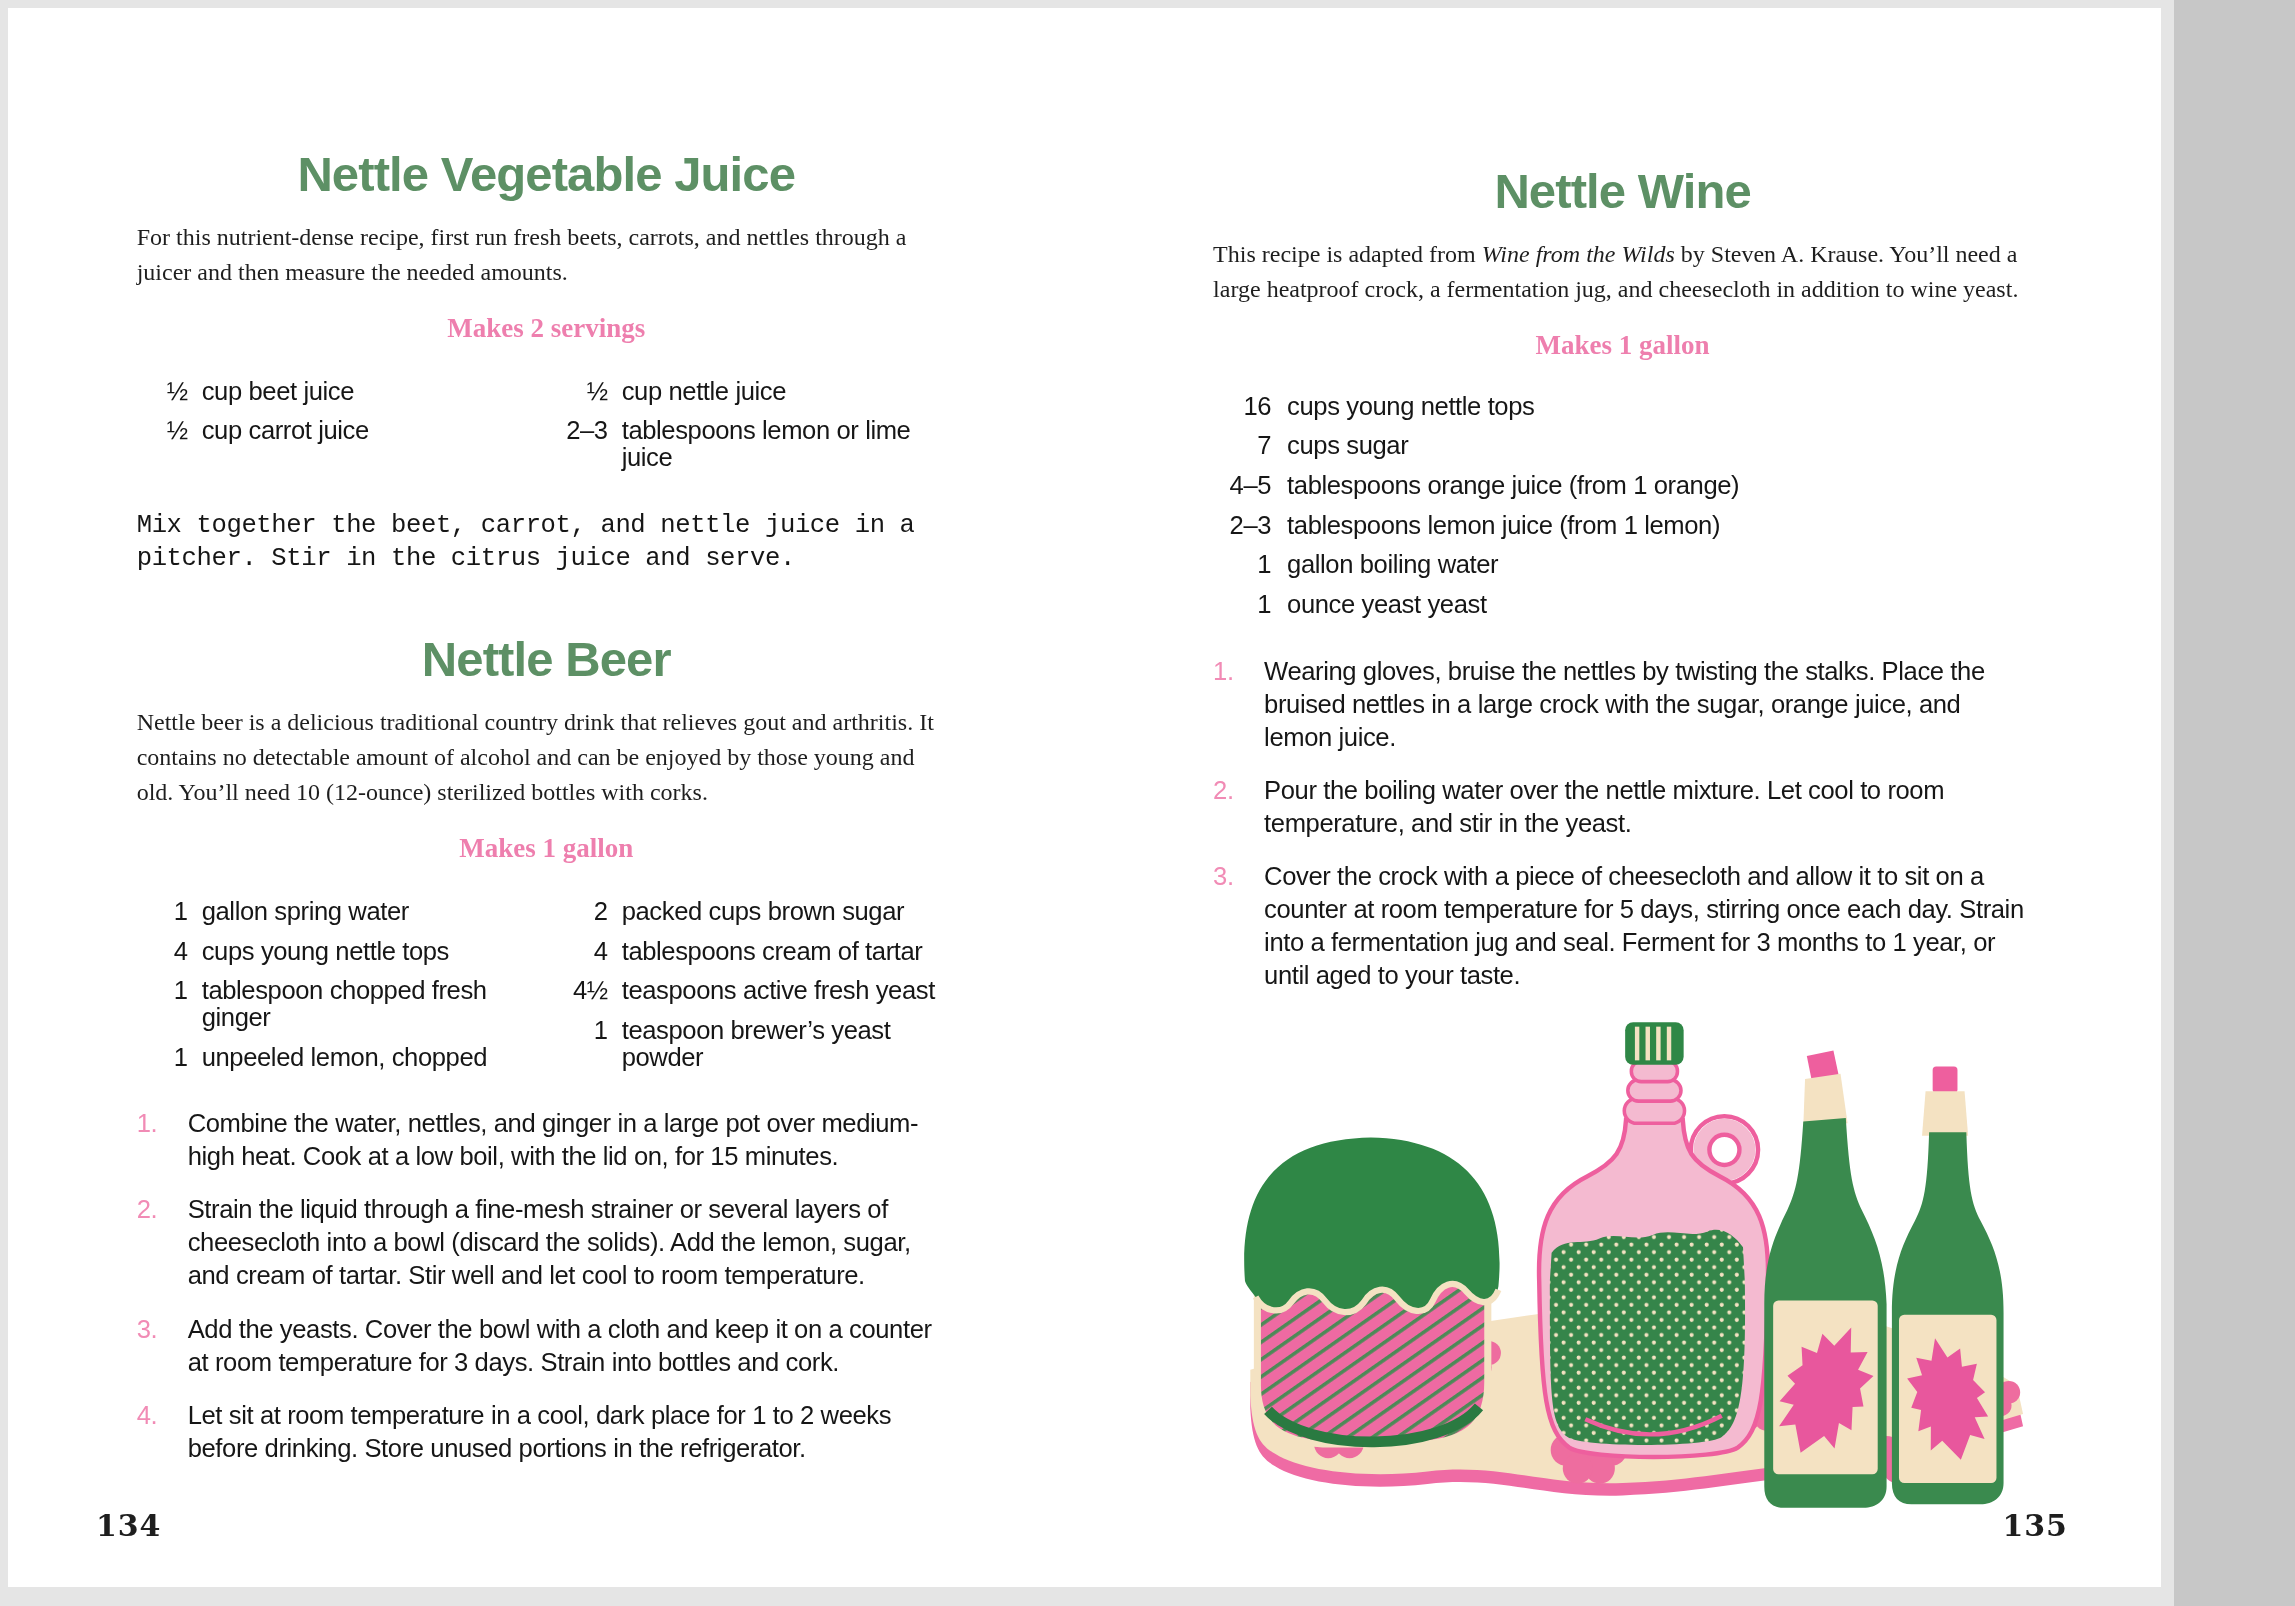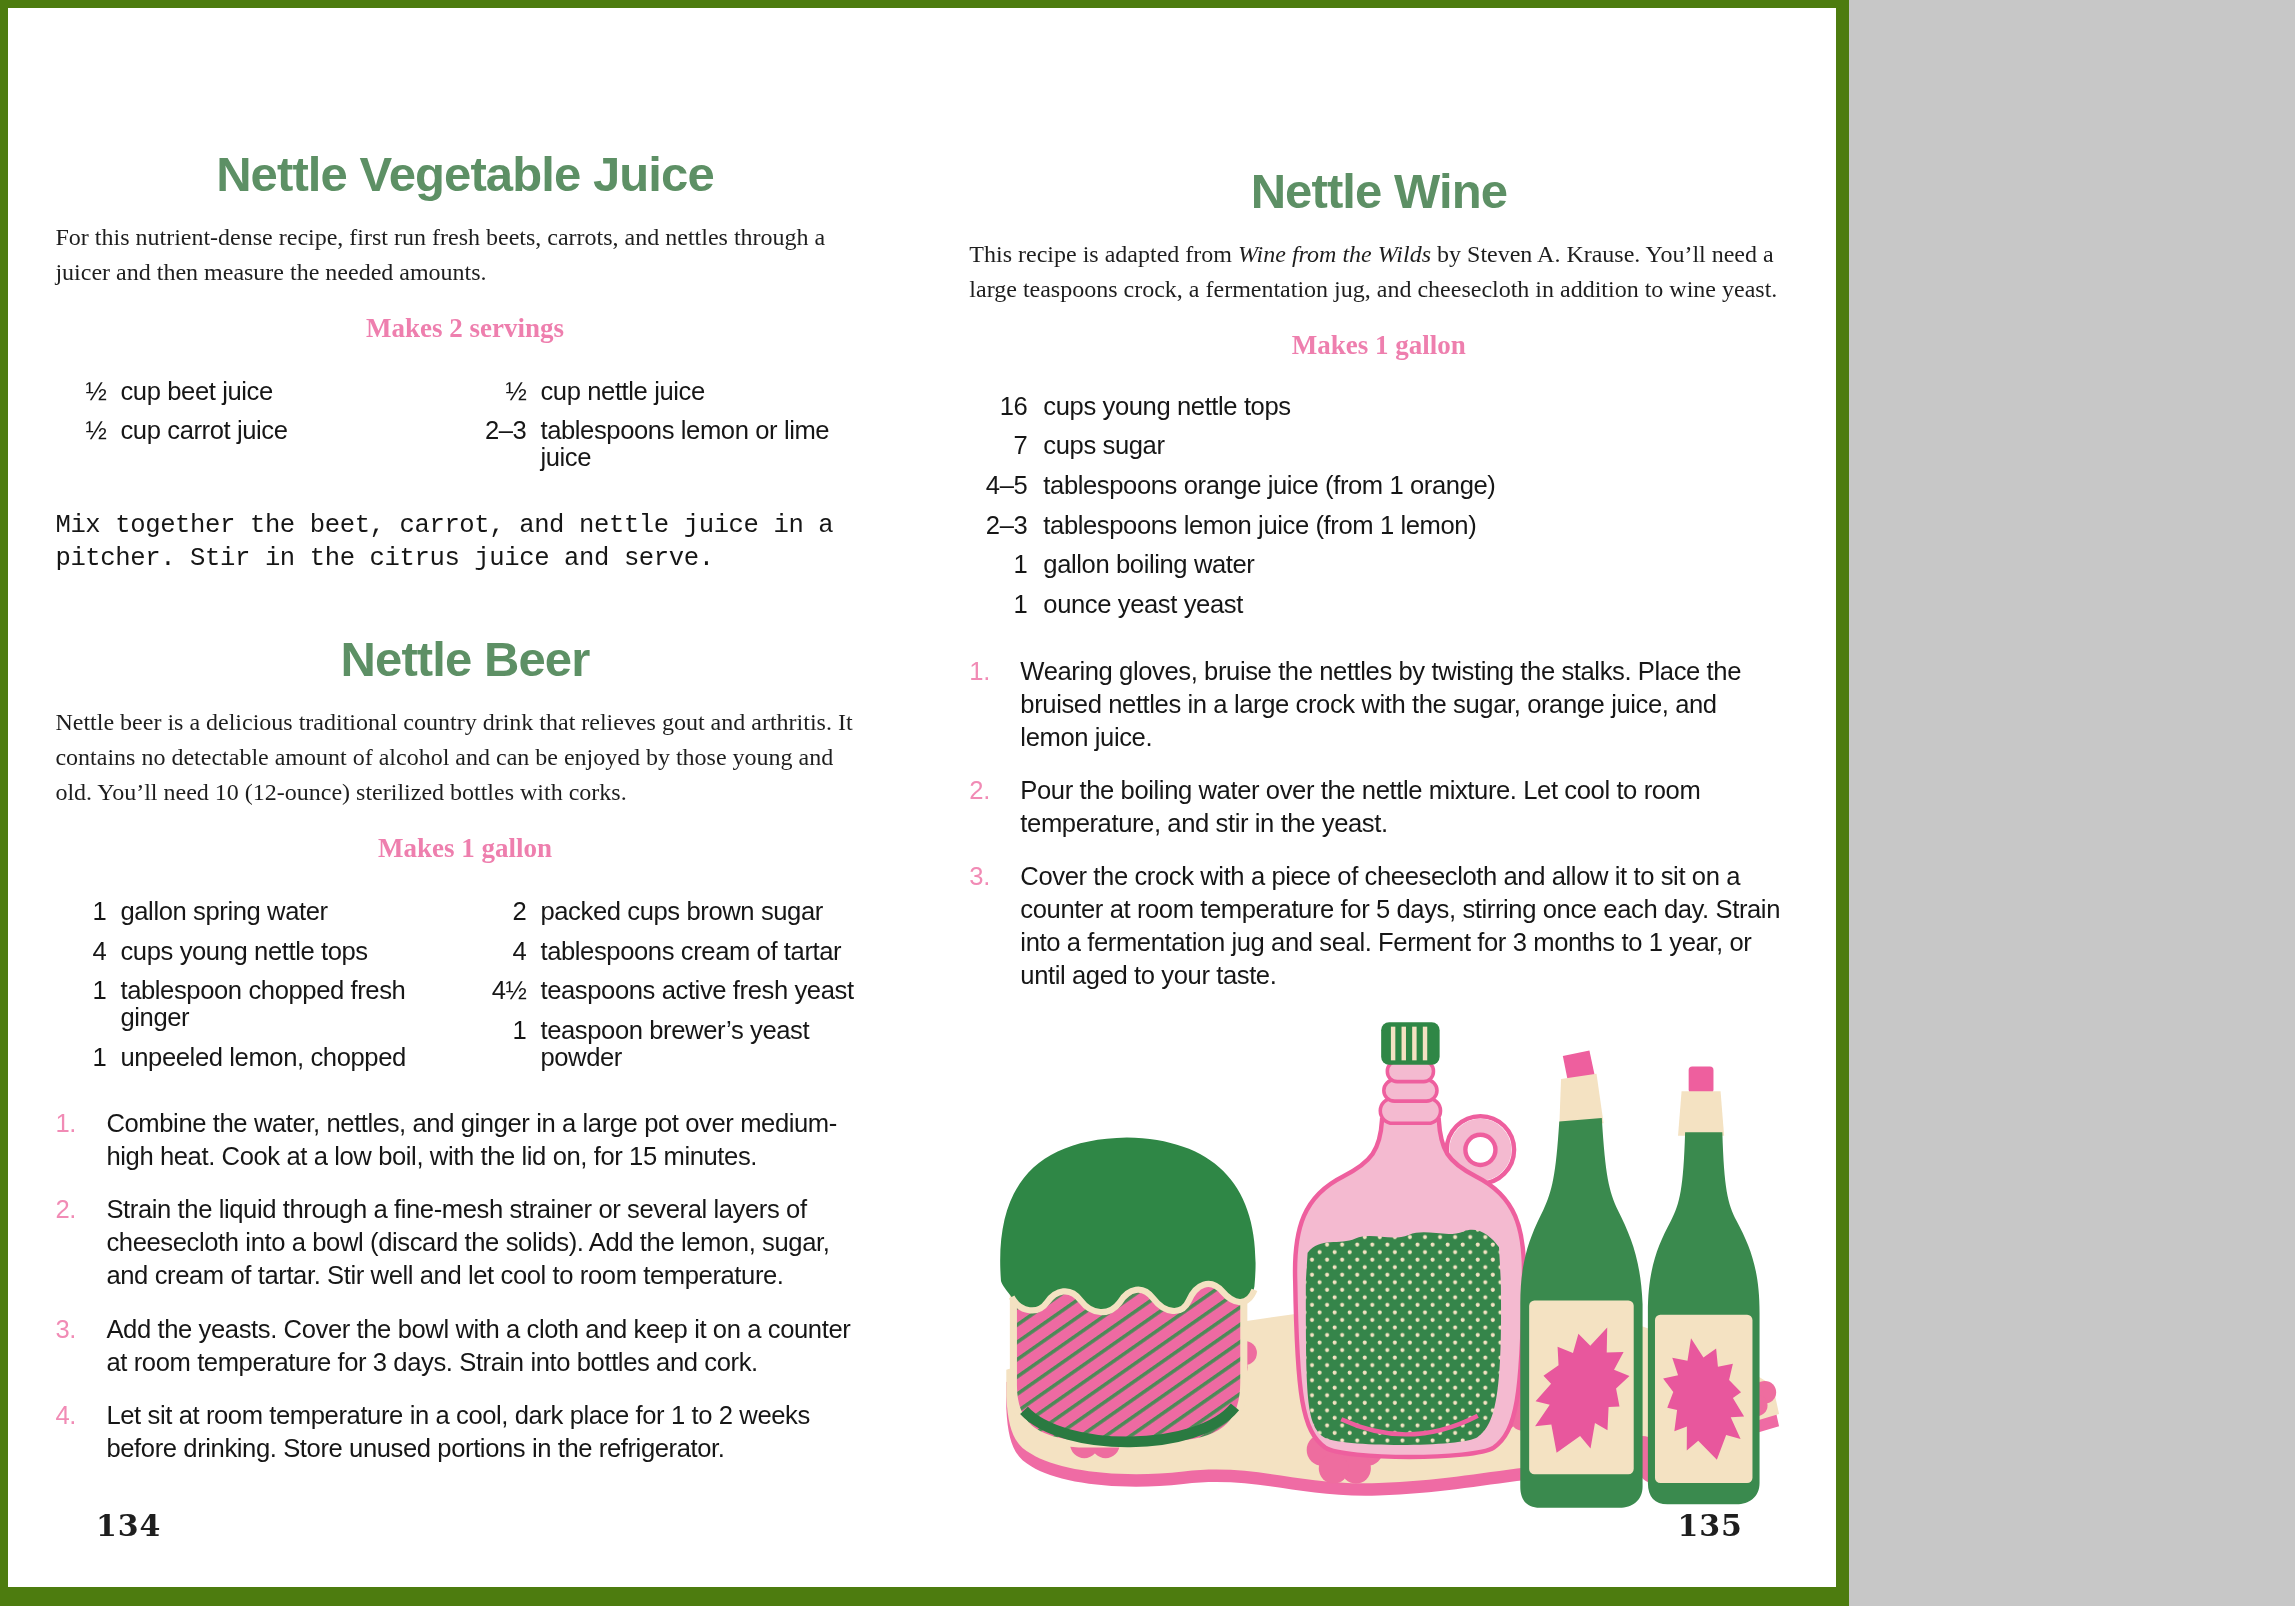--- a/index.html
+++ b/index.html
@@ -1,16 +1,16 @@
 <!DOCTYPE html>
 <html style="font-size:14px"><head>
 <meta charset="utf-8">
 <style>
   html,body{margin:0;padding:0;background:#c7c7c7;}
-  #stage{position:relative;width:1849px;height:1607px;background:#4d7c0f;overflow:hidden;}
+  #stage{position:relative;width:2174px;height:1607px;background:#e5e5e5;overflow:hidden;}
   #spread{position:absolute;left:8px;top:8px;right:13.2px;bottom:20.3px;background:#ffffff;display:flex;}
   .page{position:relative;width:50%;height:100%;box-sizing:border-box;}
   .page-inner{position:relative;margin:0 auto;width:819px;}
   .left-inner{padding-top:139px;}
   .right-inner{padding-top:124px;margin-top:32px;}
 
   .recipe-title{
     font-family:"Liberation Sans",sans-serif;font-weight:700;
     font-size:49px;line-height:55px;color:#5d9065;text-align:center;
     letter-spacing:-0.9px;margin:0 0 17.7px 0;
@@ -155,21 +155,21 @@
           </li>
         </ol>
       </div>
       <div class="page-number left">134</div>
     </div>
 
     <div class="page wine">
       <div class="page-inner right-inner">
 
         <h1 class="recipe-title">Nettle Wine</h1>
-        <p class="intro"><span>This recipe is adapted from </span><span class="italic">Wine from the Wilds</span><span> by Steven A. Krause. You’ll need a large teaspoons crock, a fermentation jug, and cheesecloth in addition to wine yeast.</span></p>
+        <p class="intro"><span>This recipe is adapted from </span><span class="italic">Wine from the Wilds</span><span> by Steven A. Krause. You’ll need a large heatproof crock, a fermentation jug, and cheesecloth in addition to wine yeast.</span></p>
         <p class="makes">Makes 1 gallon</p>
 
         <div class="ing-list">
           <div class="ing-row">
             <span class="qty">16</span>
             <span>cups young nettle tops</span>
           </div>
           <div class="ing-row">
             <span class="qty">7</span>
             <span>cups sugar</span>

